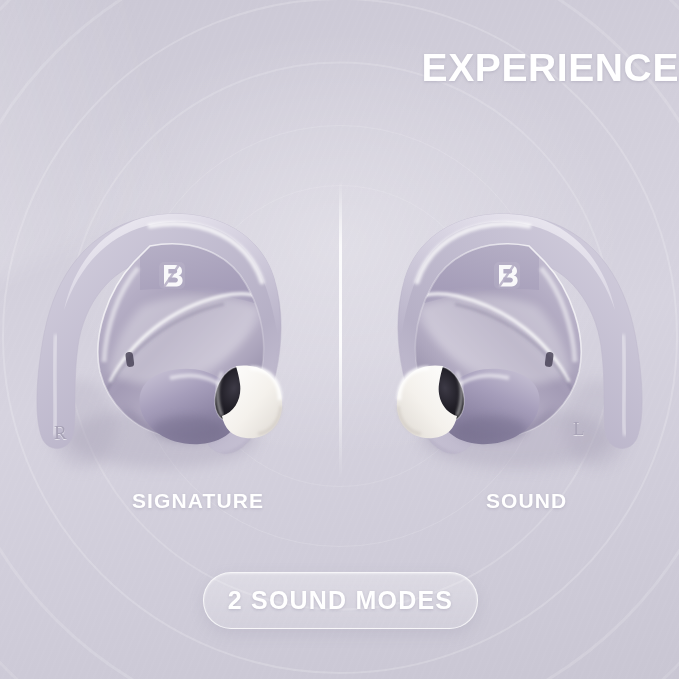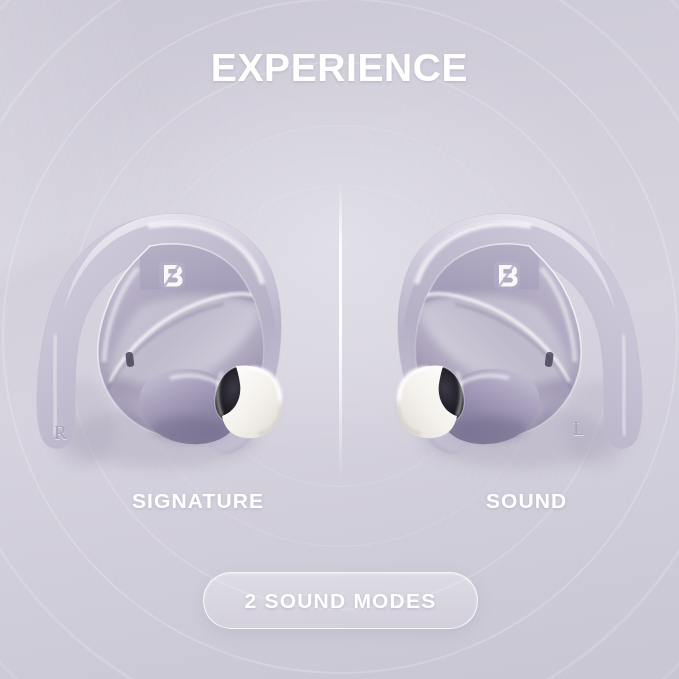--- a/index.html
+++ b/index.html
@@ -22,21 +22,21 @@
     background:repeating-linear-gradient(113deg,rgba(255,255,255,.045) 0 2px,rgba(0,0,0,0) 2px 7px);
     opacity:.55;}
   .topsheen{position:absolute;left:-120px;top:-80px;width:430px;height:300px;
     transform:rotate(-24deg);pointer-events:none;
     background:linear-gradient(100deg,rgba(255,255,255,.22),rgba(255,255,255,0) 62%);
     filter:blur(9px);}
   
   .headline{position:absolute;left:0;right:0;top:46px;text-align:center;
     color:#fff;font-weight:bold;font-size:39px;line-height:43px;
     letter-spacing:.6px;text-shadow:0 1px 3px rgba(120,115,140,.28);}
-  .headline span{display:block;white-space:nowrap;}
+  .headline span{display:block;white-space:nowrap;text-align:right;}
   
   .divider{position:absolute;left:339px;top:180px;width:3px;height:300px;
     background:linear-gradient(to bottom,rgba(255,255,255,0) 0%,rgba(255,255,255,.85) 22%,
       rgba(255,255,255,.92) 55%,rgba(255,255,255,0) 100%);
     filter:blur(.7px);}
   
   .bud{position:absolute;top:186px;width:300px;height:290px;}
   .bud.right{left:22px;}
   .bud.left{left:357px;transform:scaleX(-1);}
   .bud svg{display:block;width:300px;height:290px;overflow:visible;}
@@ -46,21 +46,21 @@
   .modelabel{position:absolute;top:489px;color:#fff;font-size:21px;font-weight:bold;
     letter-spacing:1.1px;text-shadow:0 1px 3px rgba(130,125,150,.30);white-space:nowrap;margin-left:12px;}
   .modelabel.sig{left:120px;}
   .modelabel.bass{left:474px;}
   
   .pill{position:absolute;left:203px;top:572px;width:273px;height:55px;
     border-radius:28px;border:1.6px solid rgba(255,255,255,.78);
     background:linear-gradient(180deg,rgba(255,255,255,.30),rgba(255,255,255,.12));
     box-shadow:0 5px 14px rgba(150,145,170,.22), inset 0 1px 2px rgba(255,255,255,.45);
     display:flex;align-items:center;justify-content:center;}
-  .pill .t{color:#fff;font-size:21px;font-weight:bold;letter-spacing:1.2px;
+  .pill .t{color:#fff;font-size:25px;font-weight:bold;letter-spacing:1.2px;
     text-shadow:0 1px 3px rgba(130,125,150,.32);}
 </style>
 </head>
 <body>
 
 <div id="stage">
 
   <div class="ripples">
     <div class="ring" style="width:300px;height:300px;border-width:1.6px;opacity:.30;"></div>
     <div class="ring" style="width:420px;height:420px;border-width:1.8px;opacity:.34;"></div>

